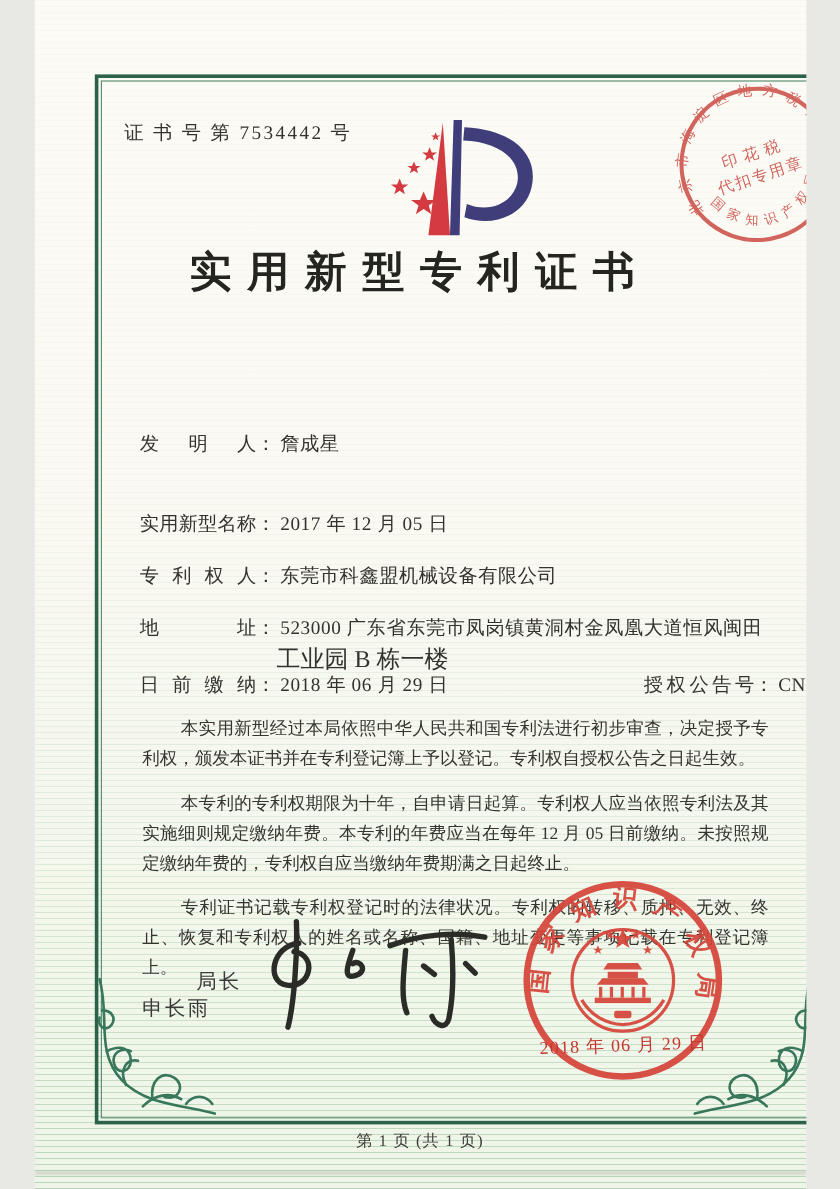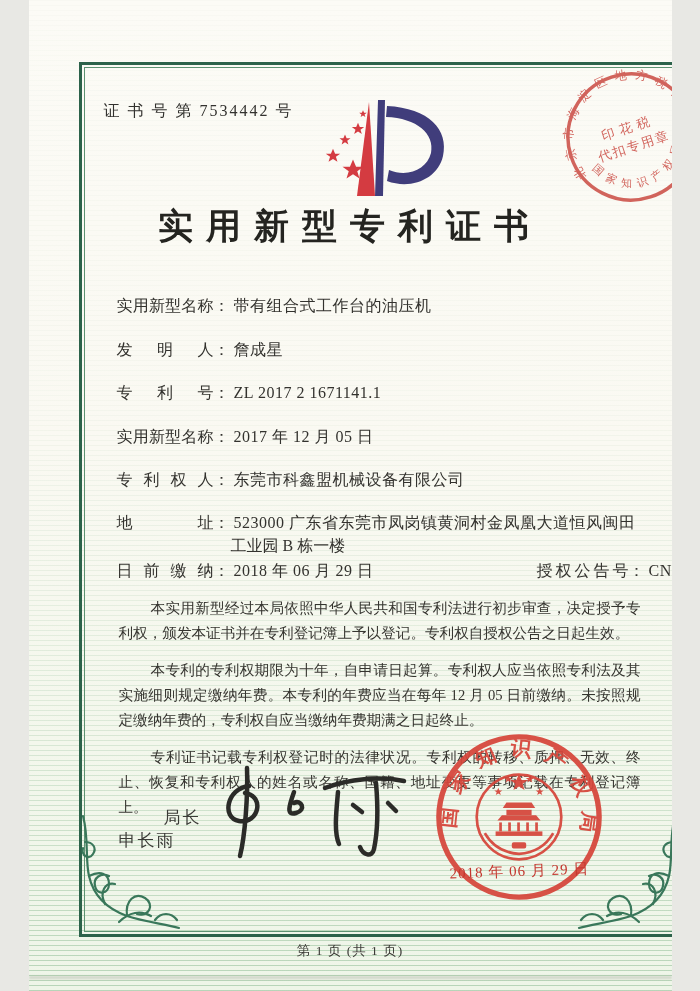--- a/index.html
+++ b/index.html
@@ -28,21 +28,21 @@
   .abs{position:absolute;}
   .cert-no{left:75px;top:101px;font-size:16px;letter-spacing:2px;color:#33322f;}
   .title{
     left:0;right:0;top:203px;text-align:center;
     font-size:35px;font-weight:bold;letter-spacing:13px;color:#242420;
   }
   .field{left:88px;font-size:16px;white-space:nowrap;color:#33322e;}
   .lbl{display:inline-block;width:97px;text-align:justify;text-align-last:justify;vertical-align:top;}
   .colon{display:inline-block;margin-right:4px;}
   .val{letter-spacing:0.5px;}
-  .addr2{left:202px;font-size:16px;color:#33322e;}
+  .addr2{left:202px;font-size:20px;color:#33322e;}
   .grant-no{position:absolute;left:420px;top:0;white-space:nowrap;}
   .paras{left:78px;top:584px;width:546px;font-size:14.6px;line-height:25px;text-align:justify;color:#35342f;}
   .paras p{margin:12px;text-indent:2.2em;}
   .officer-title{left:90px;top:806px;font-size:17px;color:#3a3a36;letter-spacing:2px;margin-left:45px;}
   .officer-name{left:90px;top:829px;font-size:17px;color:#3a3a36;letter-spacing:2px;}
   .sig{left:168px;top:756px;width:240px;height:112px;}
   .seal{left:400px;top:727px;width:180px;height:180px;opacity:0.93;}
   .seal-date{left:408px;top:862px;width:165px;text-align:center;font-size:15px;color:#c4372f;white-space:nowrap;letter-spacing:1px;transform:rotate(-2deg);}
   .stamp{left:532px;top:67px;width:140px;height:140px;transform:rotate(-18deg);opacity:0.88;}
   .footer{left:0;right:0;top:903px;text-align:center;font-size:13.5px;color:#3c3b37;letter-spacing:1px;margin-top:39px;}
@@ -101,28 +101,22 @@
       <use href="#star" transform="translate(62,18) scale(0.38)"></use>
       <use href="#star" transform="translate(57,33) scale(0.62)"></use>
       <use href="#star" transform="translate(44,44) scale(0.55)"></use>
       <use href="#star" transform="translate(32,60) scale(0.72)"></use>
       <use href="#star" transform="translate(52,74) scale(1.05)"></use>
     </g>
   </svg>
 
   <div class="abs title">实用新型专利证书</div>
 
-  <div class="abs field" style="top:296px">
-    <span class="lbl">实用新型名称</span><span class="colon">：</span><span class="val">带有组合式工作台的油压机</span>
-  </div>
-  <div class="abs field" style="top:340px">
+  <div class="abs field" style="top:360px">
     <span class="lbl">发明人</span><span class="colon">：</span><span class="val">詹成星</span>
-  </div>
-  <div class="abs field" style="top:383px">
-    <span class="lbl">专利号</span><span class="colon">：</span><span class="val">ZL 2017 2 1671141.1</span>
   </div>
   <div class="abs field" style="top:427px">
     <span class="lbl">实用新型名称</span><span class="colon">：</span><span class="val">2017 年 12 月 05 日</span>
   </div>
   <div class="abs field" style="top:470px">
     <span class="lbl">专利权人</span><span class="colon">：</span><span class="val">东莞市科鑫盟机械设备有限公司</span>
   </div>
   <div class="abs field" style="top:513px">
     <span class="lbl">地址</span><span class="colon">：</span><span class="val">523000 广东省东莞市凤岗镇黄洞村金凤凰大道恒风闽田</span>
   </div>

